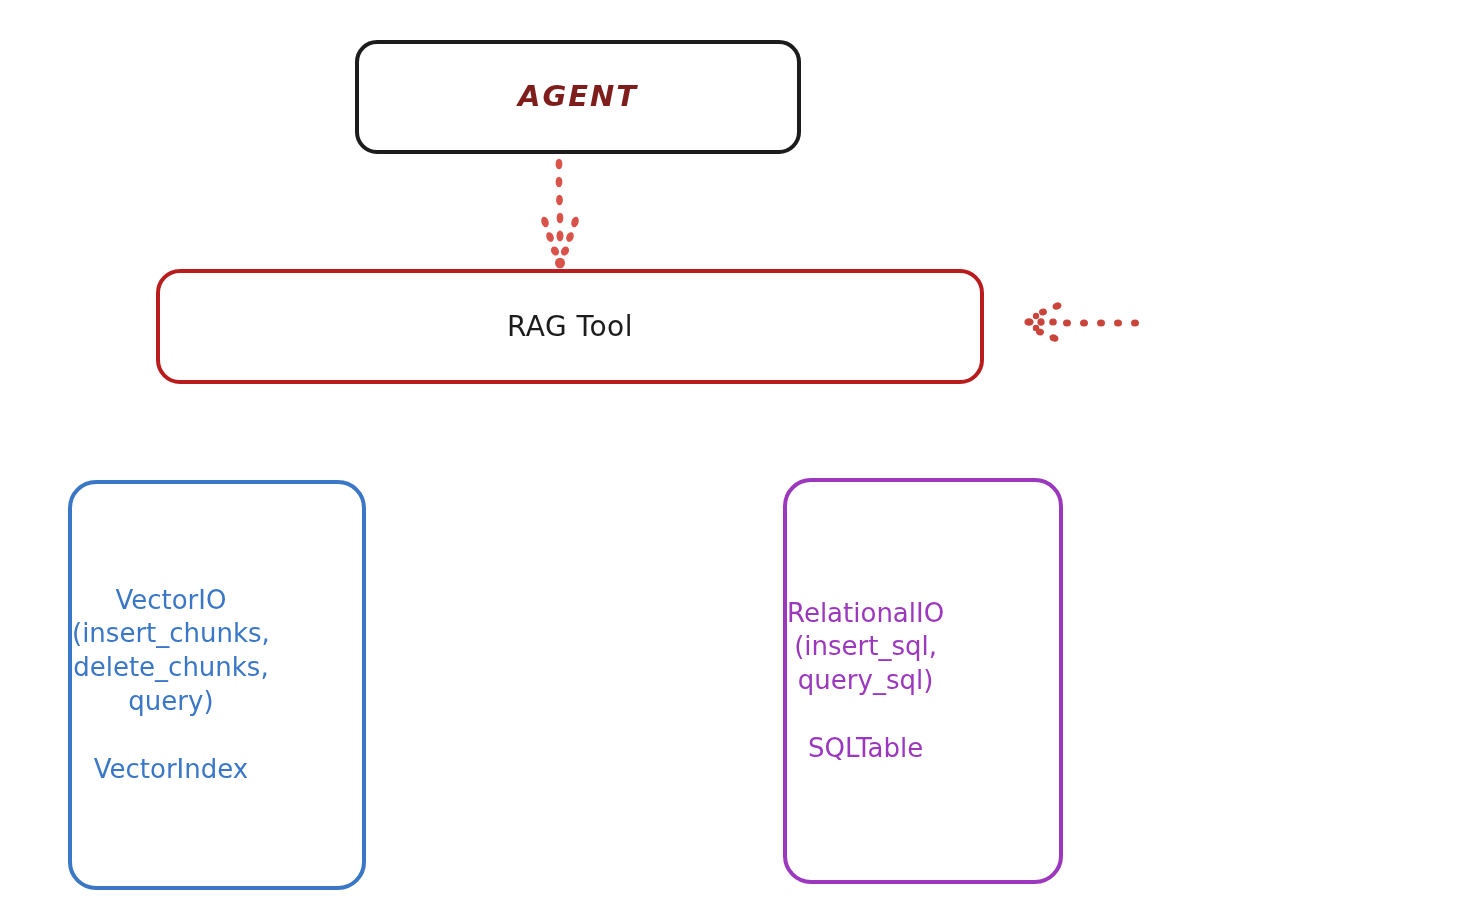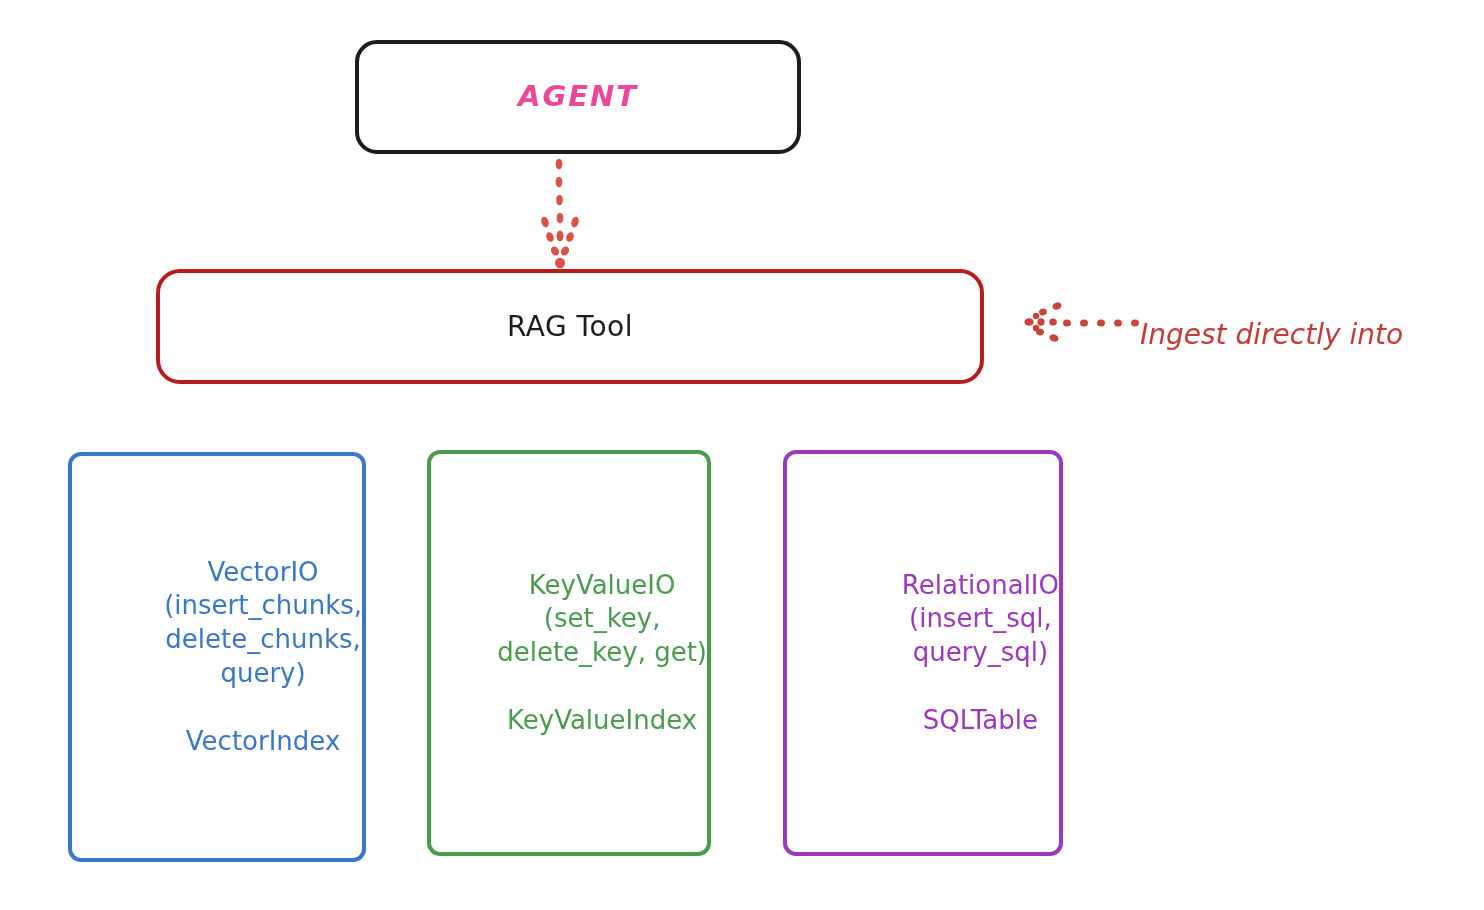--- a/index.html
+++ b/index.html
@@ -40,21 +40,21 @@
     height: 114px;
     border: 4px solid #1c1c1c;
     border-radius: 22px;
   }
   #agent-node .node-label {
     font-family: "DejaVu Sans", sans-serif;
     font-style: italic;
     font-weight: 700;
     font-size: 29px;
     letter-spacing: 2px;
-    color: #ec4899;
+    color: #7f1d1d;
   }
 
   
   #ragtool-node {
     left: 156px;
     top: 269px;
     width: 828px;
     height: 115px;
     border: 4px solid #b91c1c;
     border-radius: 24px;
@@ -63,23 +63,24 @@
     font-family: "DejaVu Sans", sans-serif;
     font-size: 28px;
     color: #1c1c1c;
     letter-spacing: 0.5px;
   }
 
   
   .provider {
     border-width: 4px;
     border-style: solid;
-    border-radius: 13px;
+    border-radius: 28px;
     align-items: center;
-    justify-content: flex-end;
+    justify-content: flex-start;
+    margin-top: 28px;
   }
   .provider .node-label {
     font-family: "DejaVu Sans", sans-serif;
     font-size: 26px;
     line-height: 1.30;
     font-weight: 400;
   }
 
   #vectorio-node {
     left: 68px;
@@ -98,21 +99,20 @@
     border-color: #4a9b4f;
   }
   #keyvalueio-node .node-label { color: #4a9b4f; }
 
   #relationalio-node {
     left: 783px;
     top: 450px;
     width: 280px;
     height: 406px;
     border-color: #9b38bd;
-    padding-left: 24px;
   }
   #relationalio-node .node-label { color: #9b38bd; }
 
   
   .connector {
     position: absolute;
     pointer-events: none;
   }
   #agent-to-ragtool-arrow { left: 500px; top: 150px; width: 120px; height: 130px; }
   #ingest-arrow { left: 1010px; top: 295px; width: 140px; height: 55px; }
@@ -176,39 +176,31 @@
       <ellipse cx="33" cy="17" rx="4.0" ry="3.4" transform="rotate(-20 33 17)"></ellipse>
       <ellipse cx="47" cy="11" rx="4.6" ry="3.6" transform="rotate(-22 47 11)"></ellipse>
       <ellipse cx="30" cy="37" rx="4.0" ry="3.4" transform="rotate(20 30 37)"></ellipse>
       <ellipse cx="44" cy="43" rx="4.6" ry="3.6" transform="rotate(22 44 43)"></ellipse>
       <ellipse cx="26" cy="21" rx="3.2" ry="3.2"></ellipse>
       <ellipse cx="26" cy="33" rx="3.2" ry="3.2"></ellipse>
     </g>
   </svg>
 
   <div id="ingest-annotation">
-    <span class="line1">Ingest directly into</span>
   </div>
 
   <div class="node provider" id="vectorio-node">
     <div class="node-label">VectorIO
 (insert_chunks,
 delete_chunks,
 query)
 
 VectorIndex</div>
   </div>
 
-  <div class="node provider" id="keyvalueio-node">
-    <div class="node-label">KeyValueIO
-(set_key,
-delete_key, get)
-
-KeyValueIndex</div>
-  </div>
 
   <div class="node provider" id="relationalio-node">
     <div class="node-label">RelationalIO
 (insert_sql,
 query_sql)
 
 SQLTable</div>
   </div>
 
 </div>

